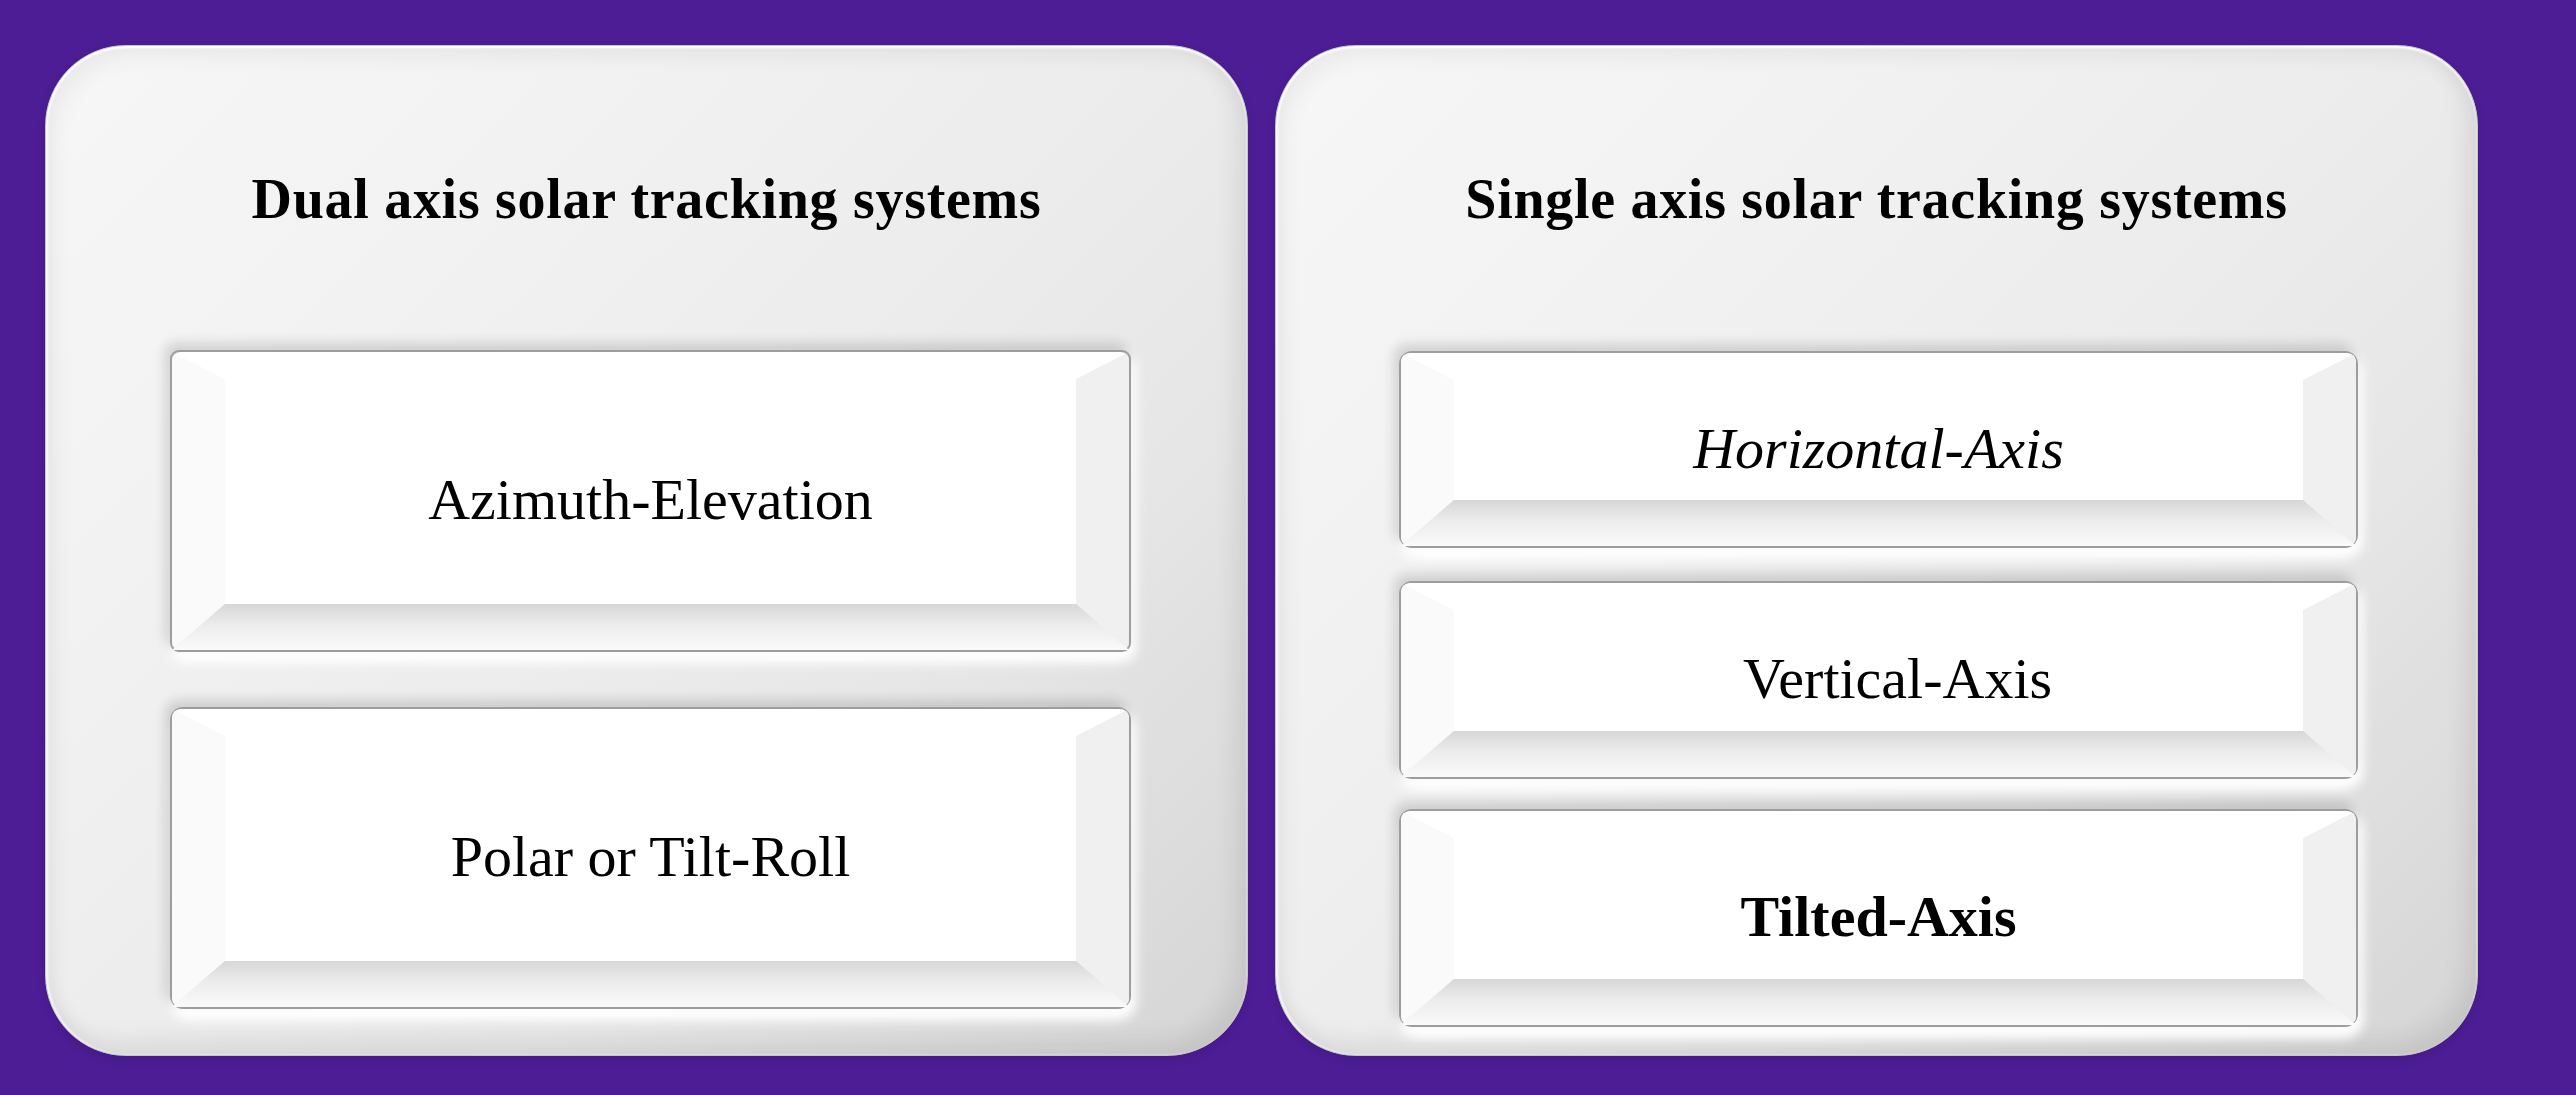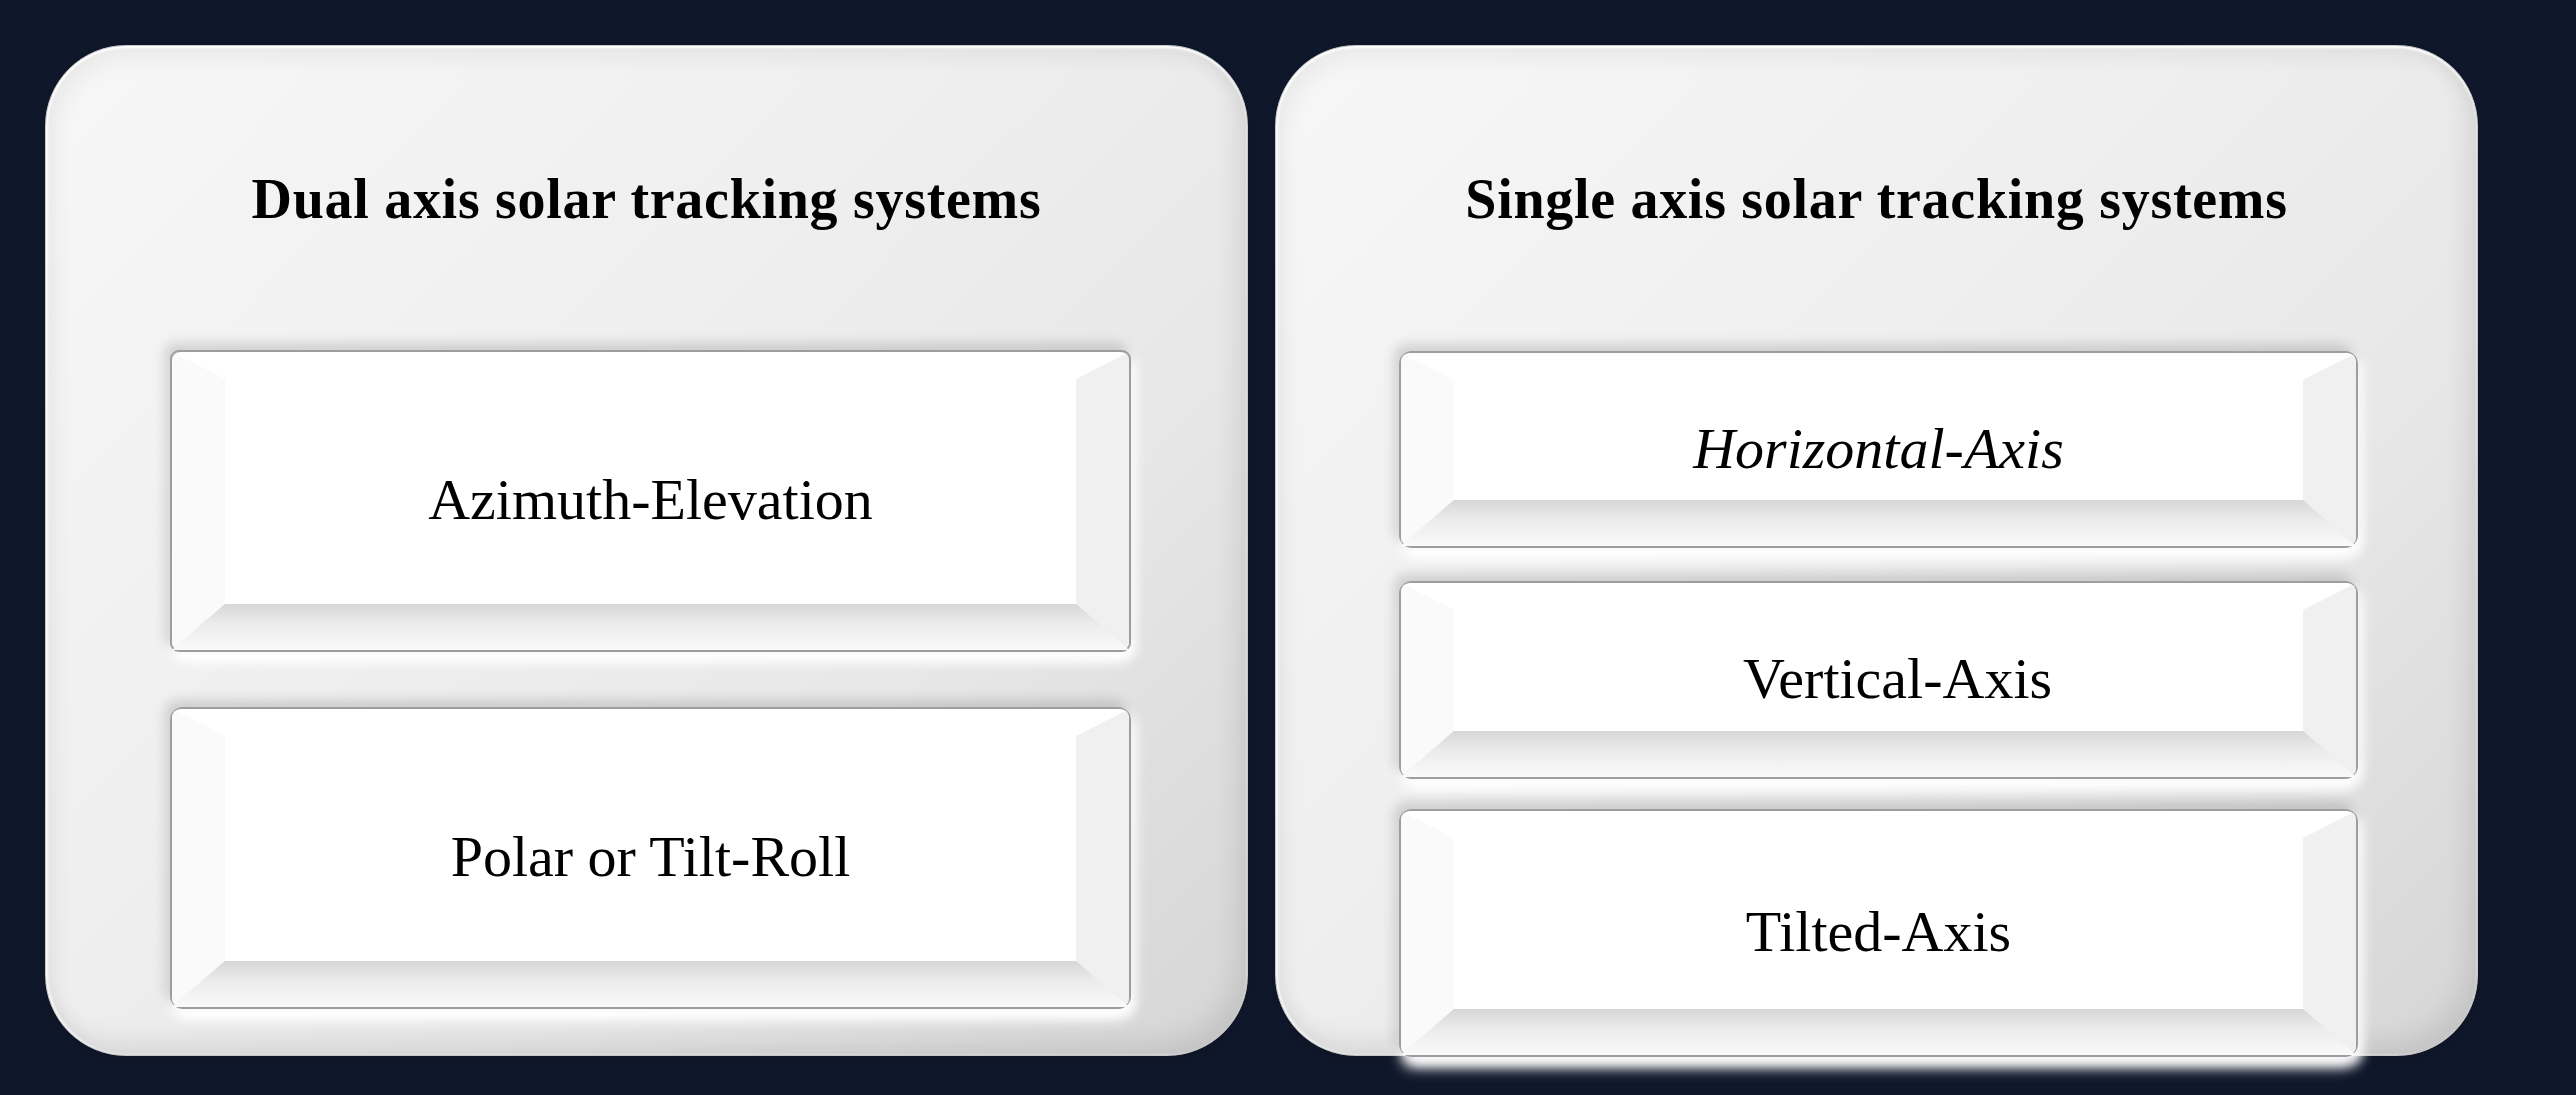--- a/index.html
+++ b/index.html
@@ -2,21 +2,21 @@
 <html style="font-size:11.5px"><head>
 <meta charset="utf-8">
 <style>
   * { margin:0; padding:0; box-sizing:border-box; }
   html, body { background:#ffffff; }
 
   .canvas {
     position:relative;
     width:2576px;
     height:1096px;
-    background:#0f172a;
+    background:#4c1d95;
     overflow:hidden;
     font-family:"Liberation Serif","DejaVu Serif",serif;
     color:#000000;
   }
 
   
   .panel {
     position:absolute;
     top:45px;
     height:1011px;
@@ -62,21 +62,21 @@
       inset 5.8px 0 7.2px -5px rgba(0,0,0,0.17),
       inset -5.8px 0 7.2px -5px rgba(0,0,0,0.17);
   }
   .panel--dual   .node { left:124px; width:961px; }
   .panel--single .node { left:123px; width:959px; }
 
   .node--1of2 { top:304px;  height:302px;border-radius:9px; }
   .node--2of2 { top:661px;  height:302px;text-align:center; }
   .node--1of3 { top:305px;  height:197px;font-style:italic; }
   .node--2of3 { top:535px;  height:198px;padding-left:38px; }
-  .node--3of3 { top:763px; height:248px; }
+  .node--3of3 { top:763px; height:218px;font-weight:bold; }
 
   
   .bevel {
     position:absolute;
     inset:0;
     border-style:solid;
     border-width:27.4px 53px 46px 53px;
     border-color:#ffffff #f0f0f0 #e9e9e9 #fafafa;
     border-radius:8.7px;
     pointer-events:none;

